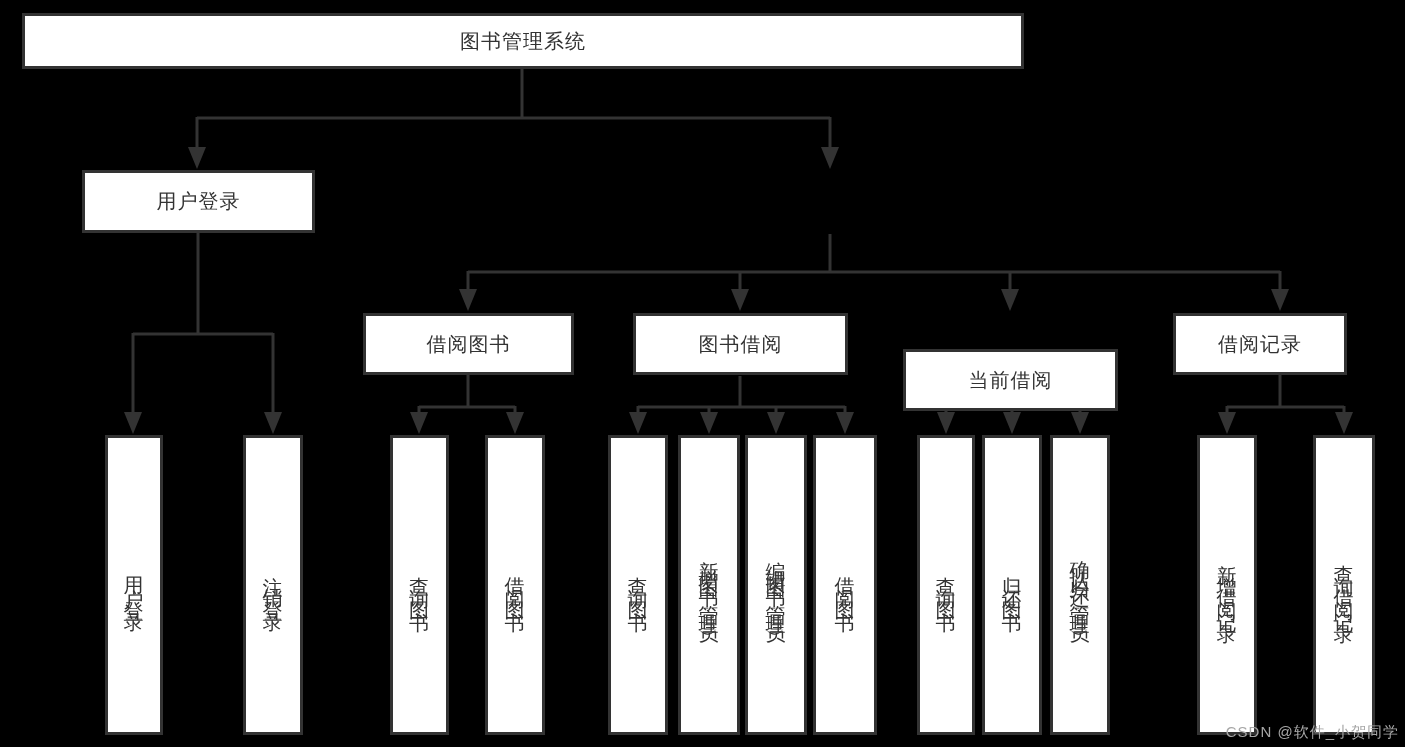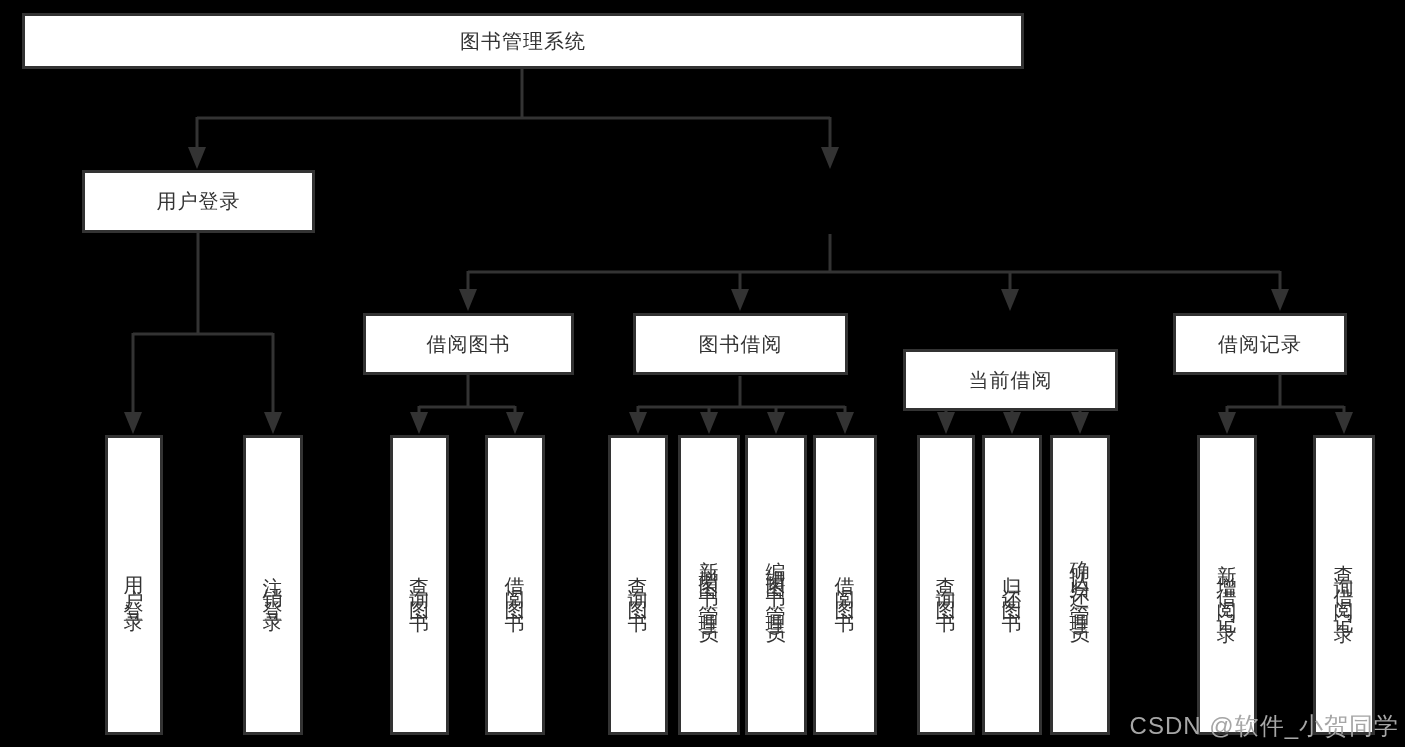--- a/index.html
+++ b/index.html
@@ -49,21 +49,21 @@
     writing-mode: vertical-rl;
     text-orientation: mixed;
     letter-spacing: 12px;
     line-height: 1;
   }
   .vbox.tight span { letter-spacing: 9px; }
   .watermark {
     position: absolute;
     right: 6px;
     bottom: 5px;
-    font-size: 24px;
+    font-size: 15px;
     color: #a6a6a6;
     letter-spacing: 1px;
     white-space: nowrap;
   }
 </style>
 </head>
 <body>
 
 <div class="canvas">
 

